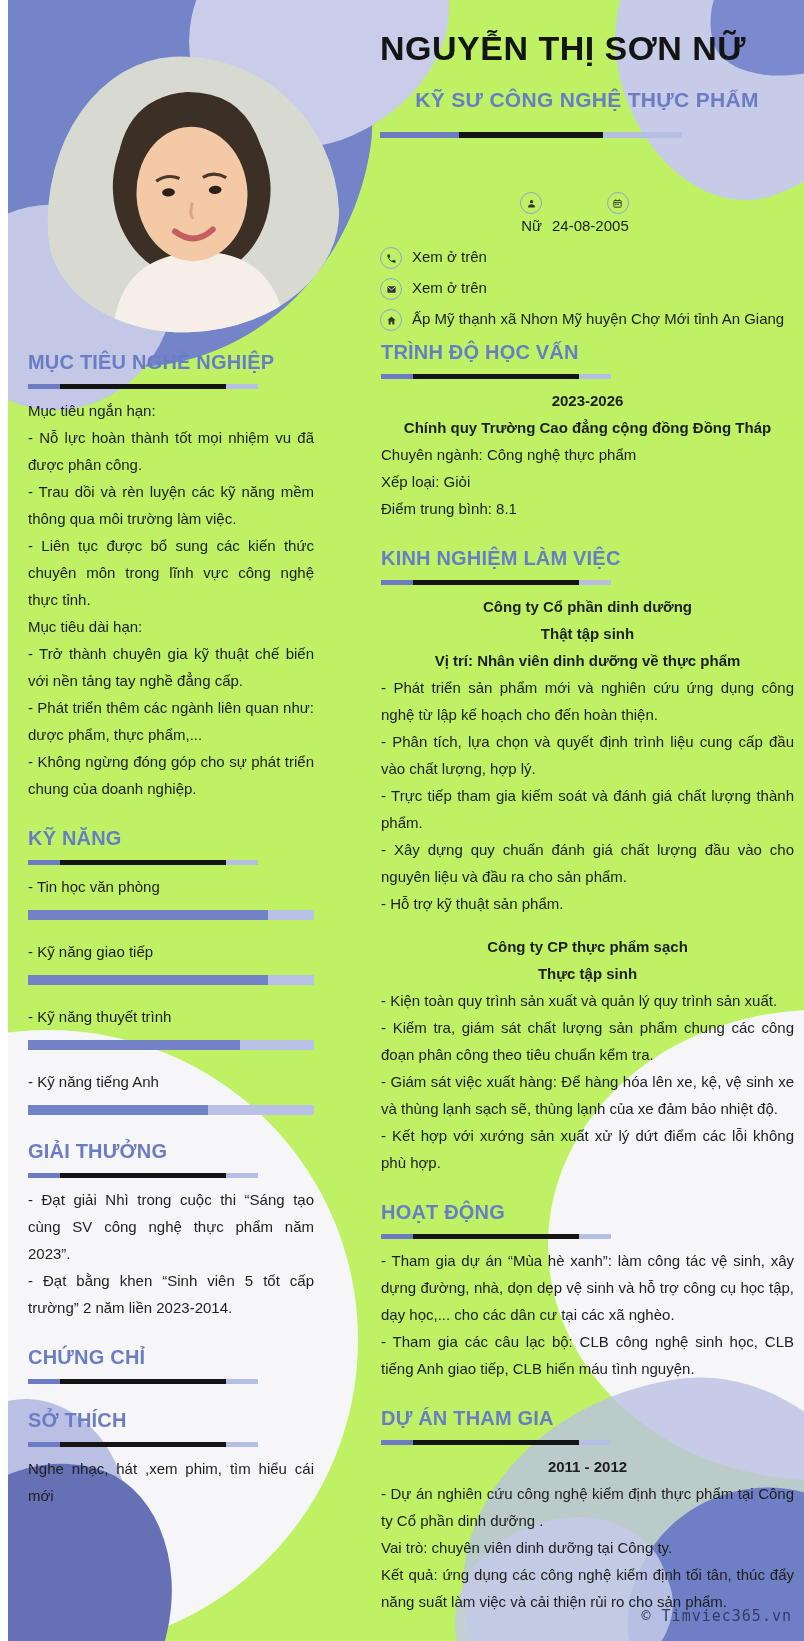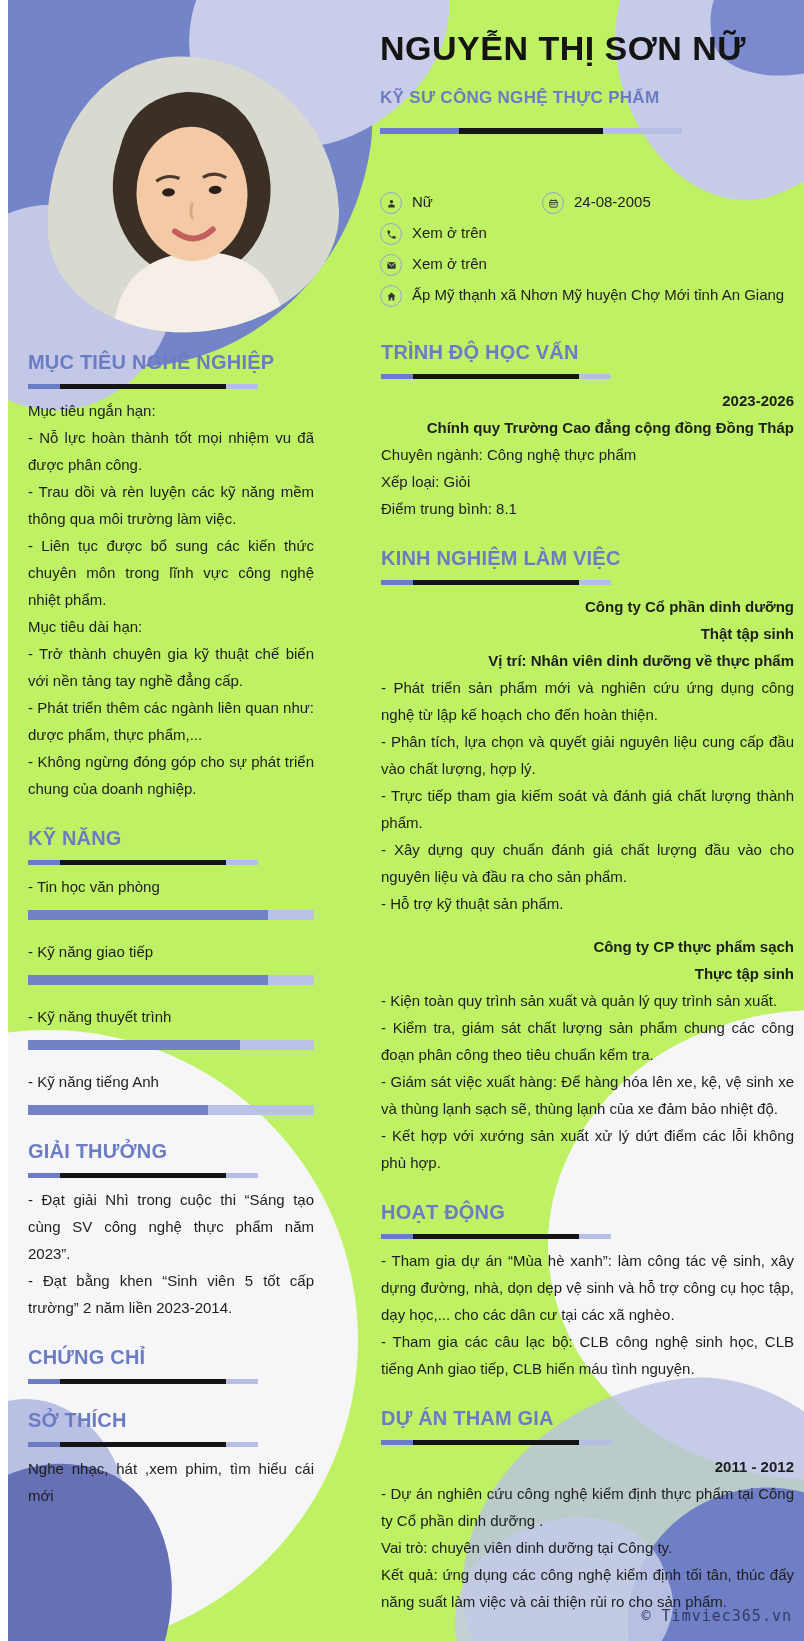--- a/index.html
+++ b/index.html
@@ -36,37 +36,37 @@
     border-radius:46% 54% 52% 48% / 62% 58% 42% 38%; overflow:hidden; transform:rotate(-3deg);}
   .photo-blob svg{width:100%; height:100%; display:block;}
 
   
   .header-block{position:absolute; z-index:2; left:372px; top:26px; width:414px;}
   .contact-block{position:absolute; z-index:2; left:372px; top:190px; width:414px;}
   .left-col{position:absolute; z-index:2; left:20px; top:350px; width:286px;}
   .right-col{position:absolute; z-index:2; left:373px; top:340px; width:413px;}
 
   .cv-name{margin:0; font-size:34px; line-height:44px; font-weight:700; color:#141414; letter-spacing:0.5px;}
-  .cv-title{margin:18px 0 0 0; font-size:17px; font-weight:700; color:#6b7cc5; letter-spacing:0.3px;}
+  .cv-title{margin:18px 0 0 0; font-size:21px; font-weight:700; color:#6b7cc5; letter-spacing:0.3px;text-align:center;}
   .header-divider{width:302px; height:6px; margin-top:20px;
     background:linear-gradient(90deg,#6b7cc5 0 26%, #141414 26% 74%, #b7bee4 74% 100%);}
 
   .section{margin-bottom:24px;}
   .section-heading{margin:0; font-size:20px; line-height:24px; font-weight:700; color:#6b7cc5; letter-spacing:0.2px;}
   .section-divider{width:230px; height:5px; margin-top:10px;
     background:linear-gradient(90deg,#6b7cc5 0 14%, #141414 14% 86%, #b7bee4 86% 100%);}
   .section-body{margin-top:8px;}
 
   .body-text{margin:0; font-size:15px; line-height:27px; color:#1e1e1e; text-align:justify;}
-  .bold-line{font-weight:700; text-align:right;}
+  .bold-line{font-weight:700; text-align:center;}
 
   
   .contact-row{display:flex; align-items:flex-start; margin-bottom:7px;}
   .contact-pair{display:flex;}
-  .contact-item{display:flex; align-items:flex-end;}
+  .contact-item{display:flex; align-items:flex-end;flex-direction:column;}
   .contact-item.first{width:162px;}
   .ci-ring{flex:0 0 auto; width:20px; height:20px; margin-top:2px; border:1.5px solid #97a1d5; border-radius:50%;
     display:flex; align-items:center; justify-content:center;}
   .ci-ring svg{width:11px; height:11px; display:block;}
   .contact-text{margin:0 0 0 10px; font-size:15px; line-height:24px; color:#1e1e1e;}
 
   
   .skill{margin-bottom:18px;}
   .skill-label{margin:0; font-size:15px; line-height:27px; color:#1e1e1e;}
   .skill-track{margin-top:10px; width:100%; height:10px; background:#b9c1e6;}
@@ -173,21 +173,21 @@
   <div class="left-col">
 
     <div class="section">
       <h2 class="section-heading">MỤC TIÊU NGHỀ NGHIỆP</h2>
       <div class="section-divider"></div>
       <div class="section-body">
 
       <p class="body-text">Mục tiêu ngắn hạn:</p>
           <p class="body-text">- Nỗ lực hoàn thành tốt mọi nhiệm vu đã được phân công.</p>
           <p class="body-text">- Trau dồi và rèn luyện các kỹ năng mềm thông qua môi trường làm việc.</p>
-          <p class="body-text">- Liên tục được bổ sung các kiến thức chuyên môn trong lĩnh vực công nghệ nhiệt phẩm.</p>
+          <p class="body-text">- Liên tục được bổ sung các kiến thức chuyên môn trong lĩnh vực công nghệ thực tỉnh.</p>
           <p class="body-text">Mục tiêu dài hạn:</p>
           <p class="body-text">- Trở thành chuyên gia kỹ thuật chế biến với nền tảng tay nghề đẳng cấp.</p>
           <p class="body-text">- Phát triển thêm các ngành liên quan như: dược phẩm, thực phẩm,...</p>
           <p class="body-text">- Không ngừng đóng góp cho sự phát triển chung của doanh nghiệp.</p>
         </div>
     </div>
 
     <div class="section">
       <h2 class="section-heading">KỸ NĂNG</h2>
       <div class="section-divider"></div>
@@ -271,21 +271,21 @@
       <div class="section-divider"></div>
       <div class="section-body">
 
         <div class="job">
           <p class="body-text bold-line">Công ty Cổ phần dinh dưỡng</p>
           <p class="body-text bold-line">Thật tập sinh</p>
           <p class="body-text bold-line">Vị trí: Nhân viên dinh dưỡng về thực phẩm</p>
           <div>
 
           <p class="body-text">- Phát triển sản phẩm mới và nghiên cứu ứng dụng công nghệ từ lập kế hoạch cho đến hoàn thiện.</p>
-              <p class="body-text">- Phân tích, lựa chọn và quyết giải nguyên liệu cung cấp đầu vào chất lượng, hợp lý.</p>
+              <p class="body-text">- Phân tích, lựa chọn và quyết định trình liệu cung cấp đầu vào chất lượng, hợp lý.</p>
               <p class="body-text">- Trực tiếp tham gia kiếm soát và đánh giá chất lượng thành phẩm.</p>
               <p class="body-text">- Xây dựng quy chuẩn đánh giá chất lượng đầu vào cho nguyên liệu và đầu ra cho sản phẩm.</p>
               <p class="body-text">- Hỗ trợ kỹ thuật sản phẩm.</p>
             </div>
         </div>
 
         <div class="job">
           <p class="body-text bold-line">Công ty CP thực phẩm sạch</p>
           <p class="body-text bold-line">Thực tập sinh</p>
           <div>

